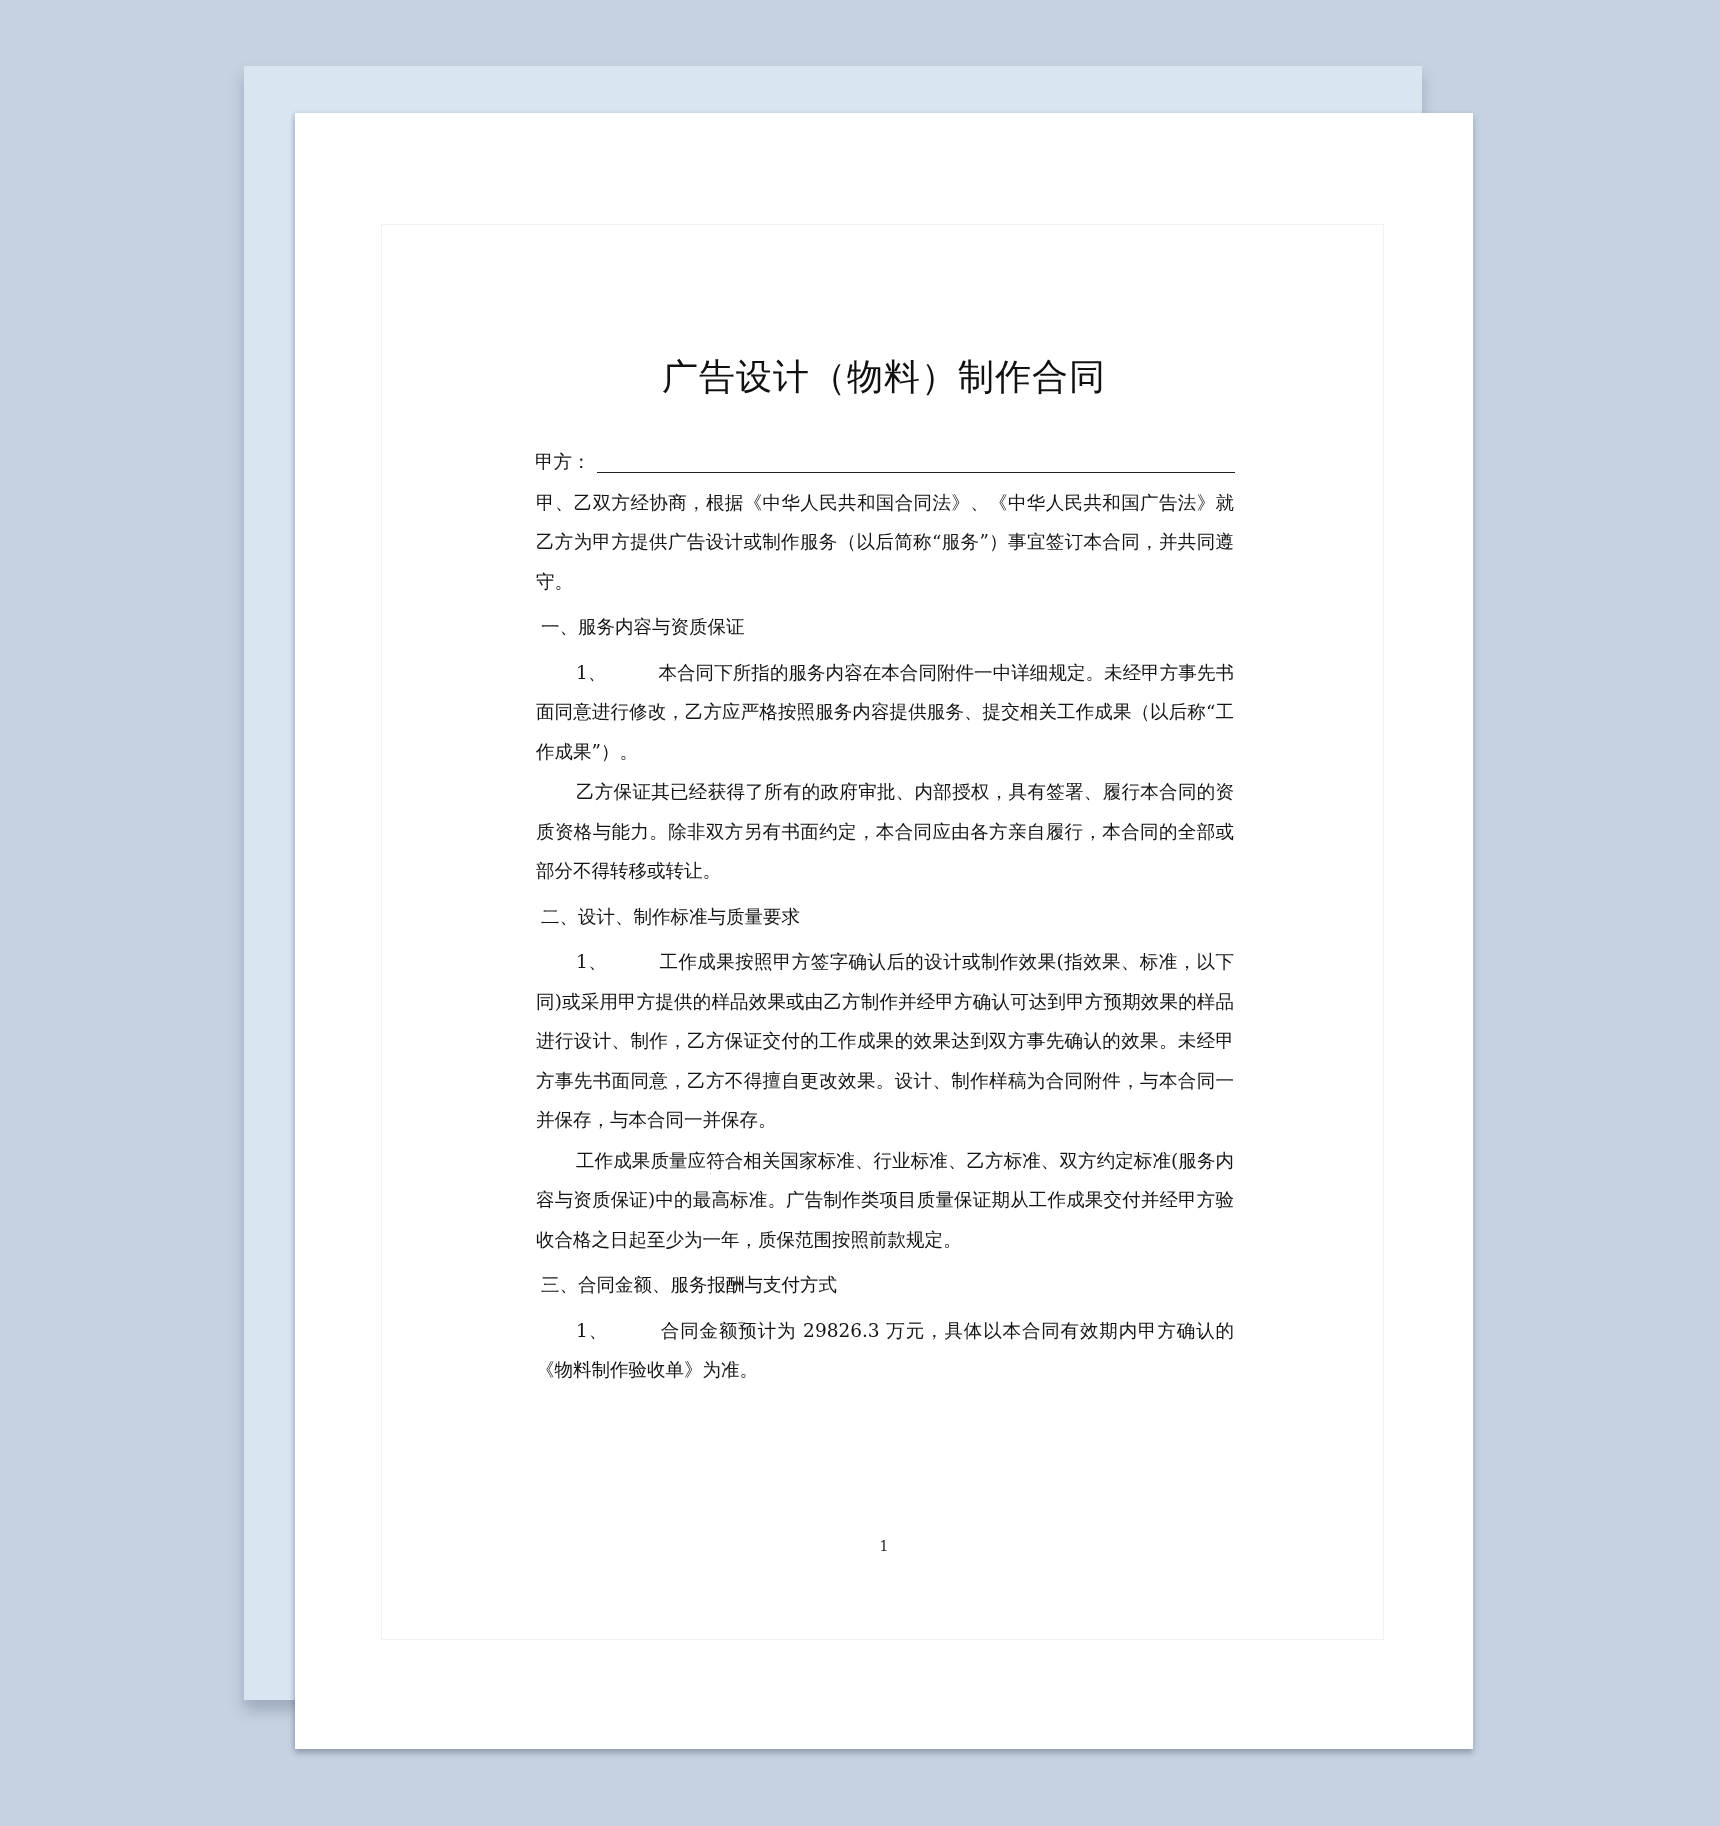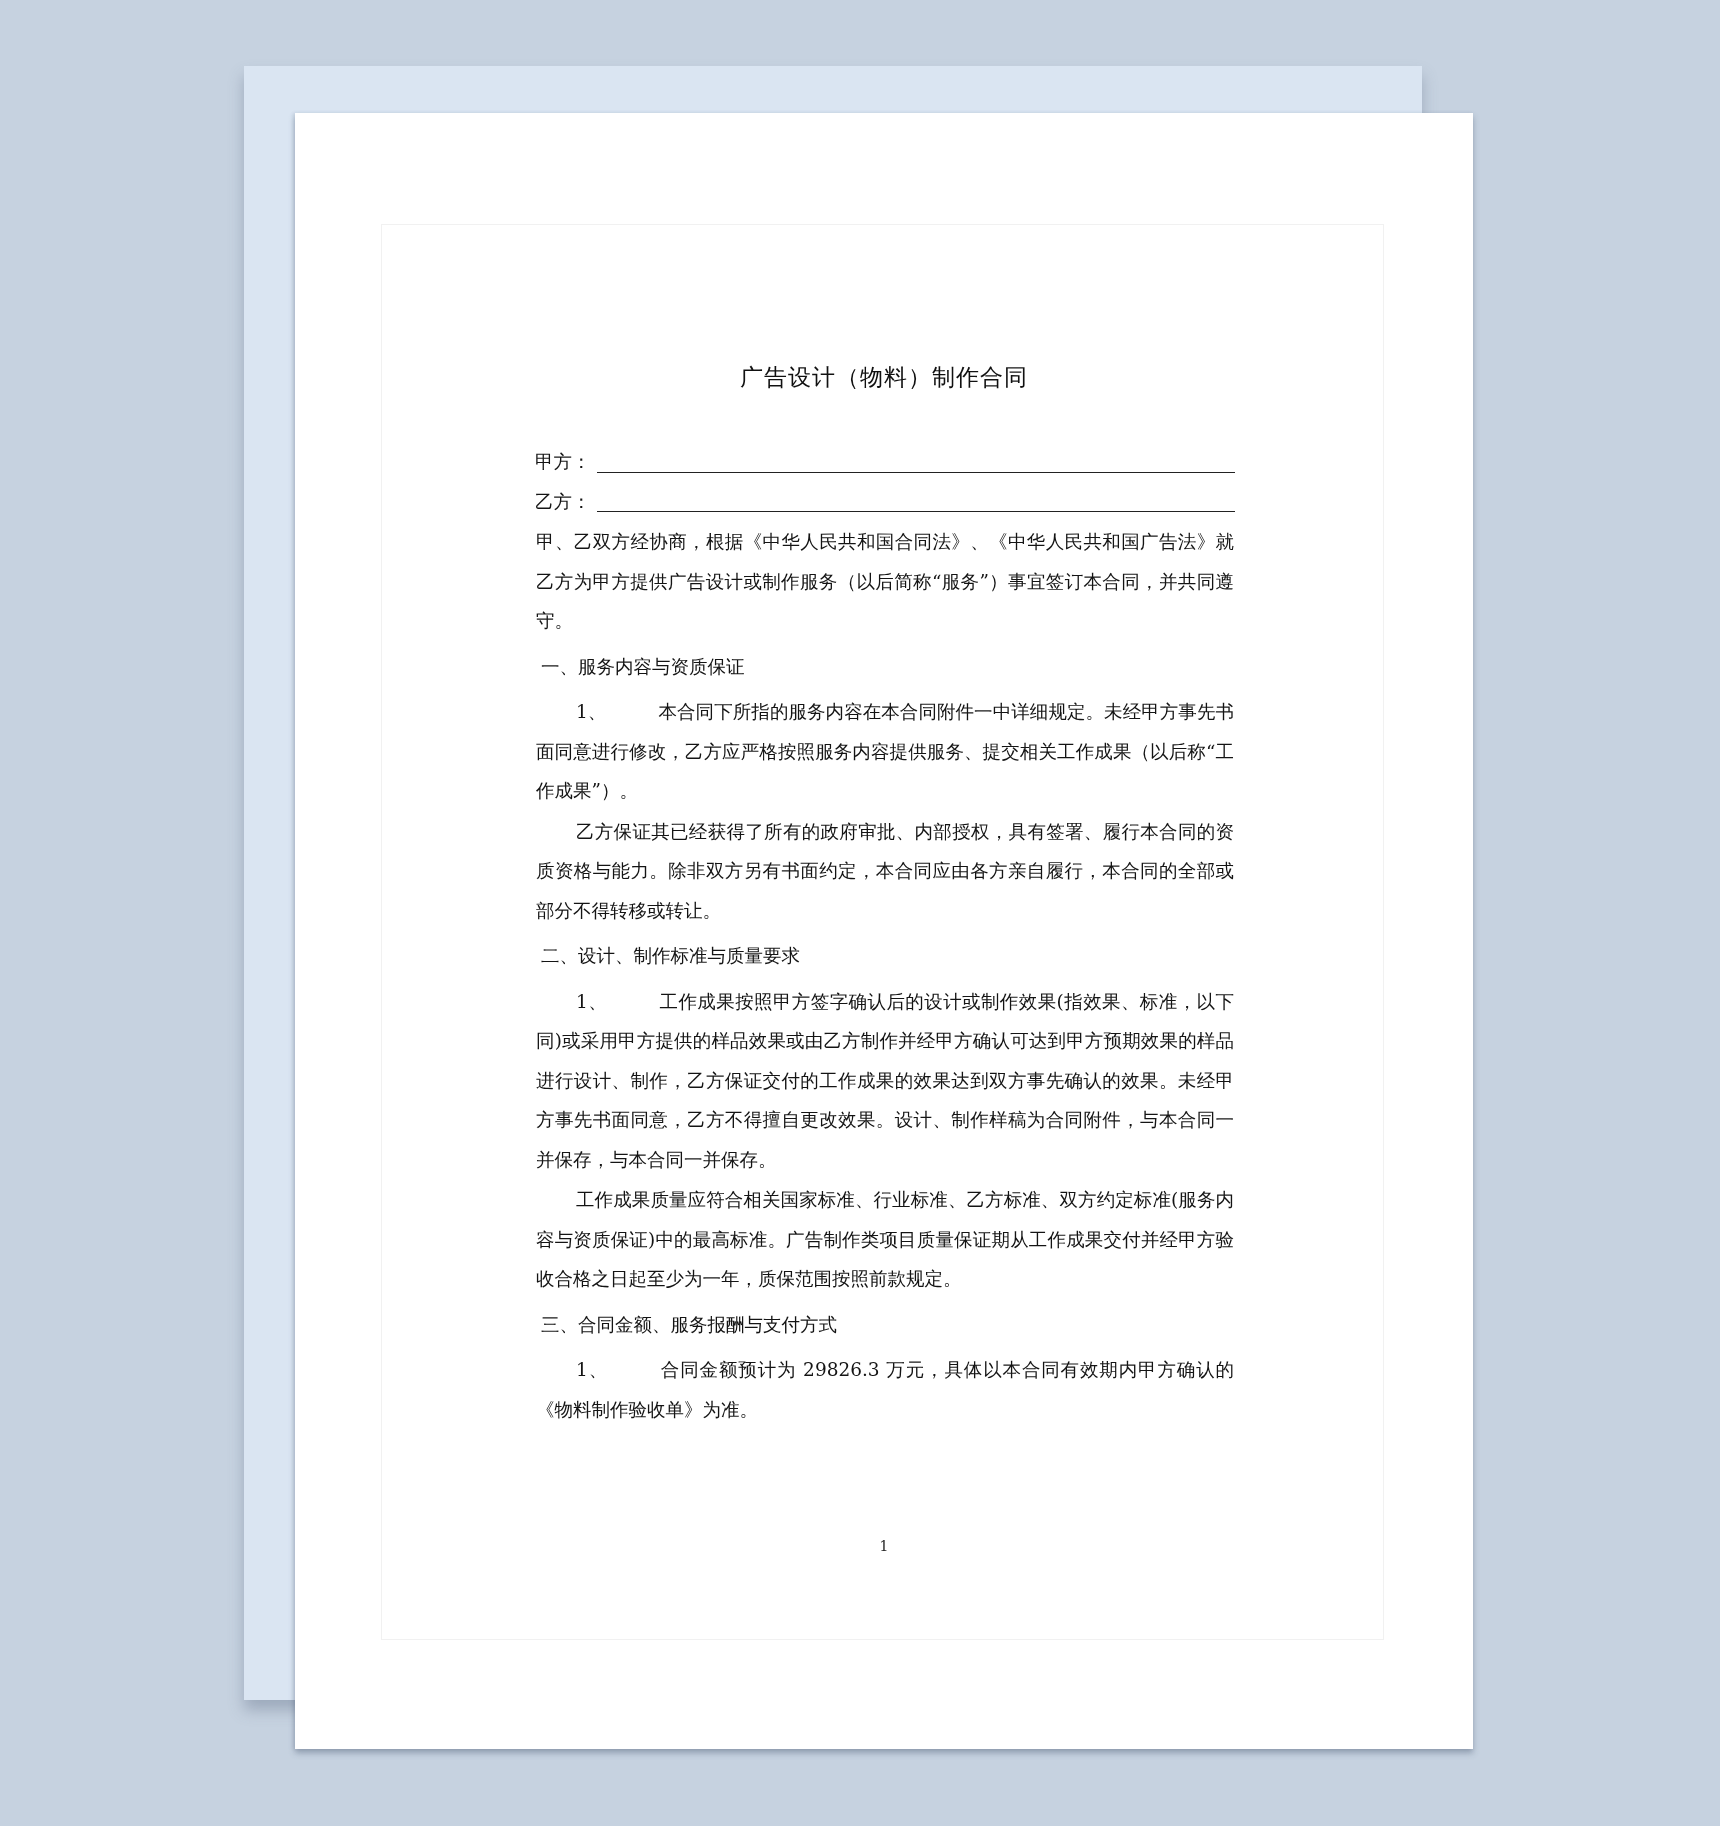--- a/index.html
+++ b/index.html
@@ -39,21 +39,21 @@
       width: 1001px;
       height: 1414px;
       border: 1px solid #f1f1f1;
     }
     .doc-title {
       position: absolute;
       left: 0;
       top: 244px;
       width: 100%;
       text-align: center;
-      font-size: 23px;
+      font-size: 36px;
       color: #111;
       letter-spacing: 1px;
       line-height: 40px;
     }
     .content {
       position: absolute;
       left: 240px;
       top: 329px;
       width: 700px;
       font-size: 18.5px;
@@ -108,24 +108,20 @@
 <div class="front-page">
   <div class="margin-box"></div>
 
   <div class="doc-title">广告设计（物料）制作合同</div>
 
   <div class="content">
     <div class="party-line">
       <span class="party-label">甲方：</span>
       <span class="party-blank"></span>
     </div>
-    <div class="party-line">
-      <span class="party-label">乙方：</span>
-      <span class="party-blank"></span>
-    </div>
 
     <p class="para">甲、乙双方经协商，根据《中华人民共和国合同法》、《中华人民共和国广告法》就乙方为甲方提供广告设计或制作服务（以后简称“服务”）事宜签订本合同，并共同遵守。</p>
 
     <p class="heading">一、服务内容与资质保证</p>
     <p class="para indent"><span>1、</span><span class="num-gap"></span><span>本合同下所指的服务内容在本合同附件一中详细规定。未经甲方事先书面同意进行修改，乙方应严格按照服务内容提供服务、提交相关工作成果（以后称“工作成果”）。</span></p>
     <p class="para indent">乙方保证其已经获得了所有的政府审批、内部授权，具有签署、履行本合同的资质资格与能力。除非双方另有书面约定，本合同应由各方亲自履行，本合同的全部或部分不得转移或转让。</p>
 
     <p class="heading">二、设计、制作标准与质量要求</p>
     <p class="para indent"><span>1、</span><span class="num-gap"></span><span>工作成果按照甲方签字确认后的设计或制作效果(指效果、标准，以下同)或采用甲方提供的样品效果或由乙方制作并经甲方确认可达到甲方预期效果的样品进行设计、制作，乙方保证交付的工作成果的效果达到双方事先确认的效果。未经甲方事先书面同意，乙方不得擅自更改效果。设计、制作样稿为合同附件，与本合同一并保存，与本合同一并保存。</span></p>
     <p class="para indent">工作成果质量应符合相关国家标准、行业标准、乙方标准、双方约定标准(服务内容与资质保证)中的最高标准。广告制作类项目质量保证期从工作成果交付并经甲方验收合格之日起至少为一年，质保范围按照前款规定。</p>

